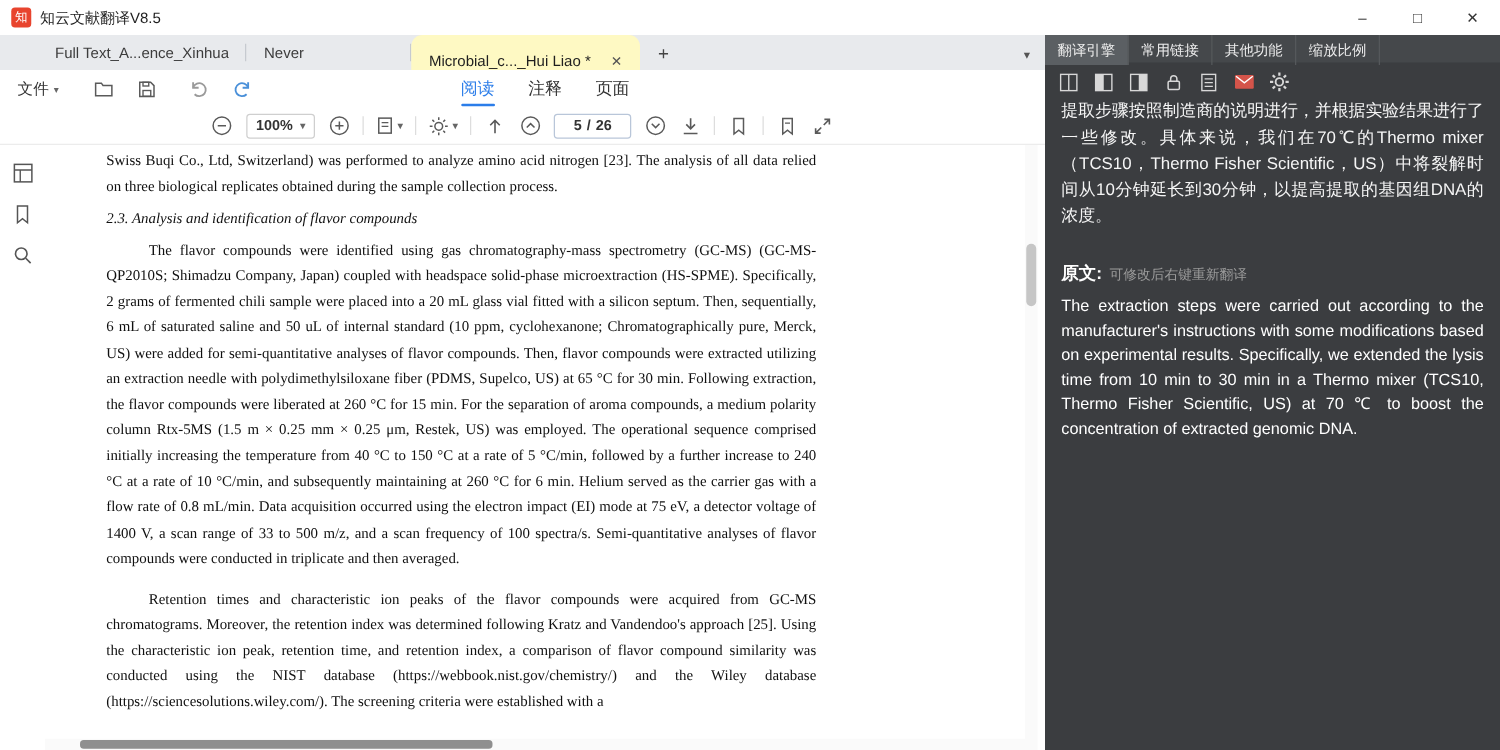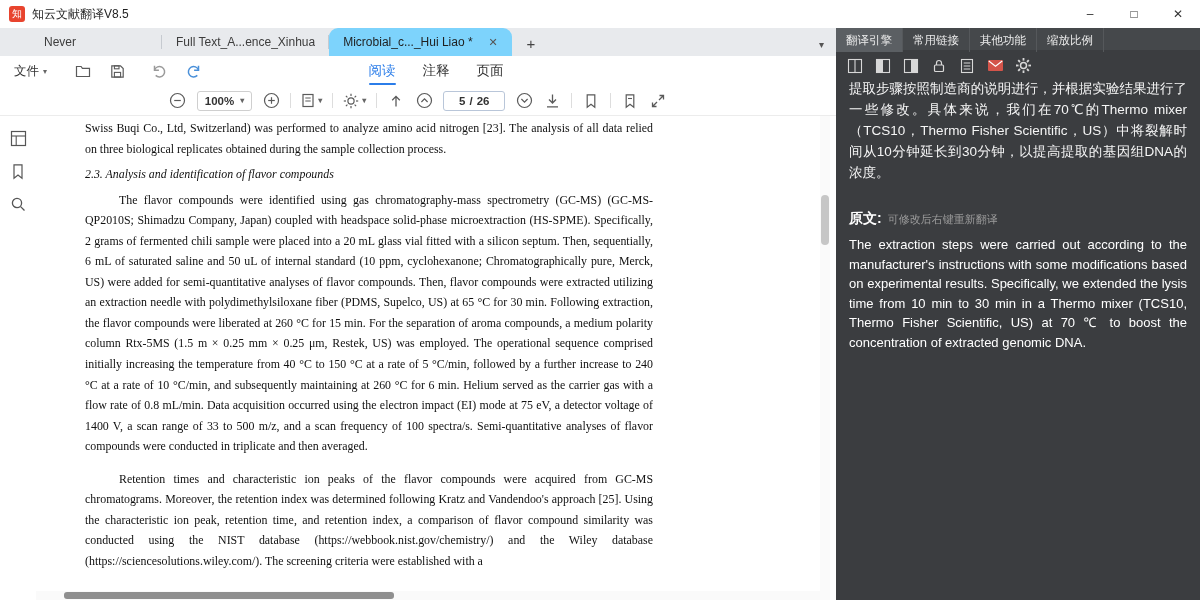--- a/index.html
+++ b/index.html
@@ -18,21 +18,21 @@
             font-size:12px; color:#333; cursor:default; }
 
   
   .tabstrip { position:absolute; top:28px; left:0; width:836px; height:28px;
               background:#e8eaed; display:flex; align-items:flex-end; }
   .tabpad { width:30px; }
   .tab { height:28px; min-width:132px; padding:0 14px; display:flex; align-items:center;
          font-size:12px; color:#3c3c3c; position:relative; }
   .tab:not(.active)::after { content:""; position:absolute; right:0; top:7px; height:14px;
          width:1px; background:#c6cad0; }
-  .tab.active { background:#7dd3fc; border-radius:9px 9px 0 0; color:#1f1f1f; }
+  .tab.active { background:#fef9c3; border-radius:9px 9px 0 0; color:#1f1f1f;align-items:flex-end; }
   .tab .tlabel { white-space:nowrap; overflow:hidden; }
   .tabclose { margin-left:16px; font-size:11px; color:#555; }
   .newtab { width:26px; height:24px; margin:0 0 1px 6px; display:flex; align-items:center;
             justify-content:center; font-size:15px; color:#444; }
   .taboverflow { position:absolute; right:12px; bottom:6px; font-size:10px; color:#555; }
 
   
   .menubar { position:absolute; top:56px; left:0; width:836px; height:30px; background:#fff;
              display:flex; align-items:center;gap:10px; }
   .filegroup { display:flex; align-items:center; margin-left:14px; gap:4px;
@@ -105,24 +105,24 @@
     <div class="wincontrols">
       <div class="winbtn">–</div>
       <div class="winbtn">□</div>
       <div class="winbtn">✕</div>
     </div>
   </div>
 
   <div class="tabstrip">
     <div class="tabpad"></div>
     <div class="tab">
+      <span class="tlabel">Full Text_A...ence_Xinhua</span>
+    </div>
+    <div class="tab">
       <span class="tlabel">Never</span>
-    </div>
-    <div class="tab">
-      <span class="tlabel">Full Text_A...ence_Xinhua</span>
     </div>
     <div class="tab active">
       <span class="tlabel">Microbial_c..._Hui Liao *</span>
       <span class="tabclose">✕</span>
     </div>
     <div class="newtab">+</div>
     <div class="taboverflow">▾</div>
   </div>
 
   <div class="menubar">

